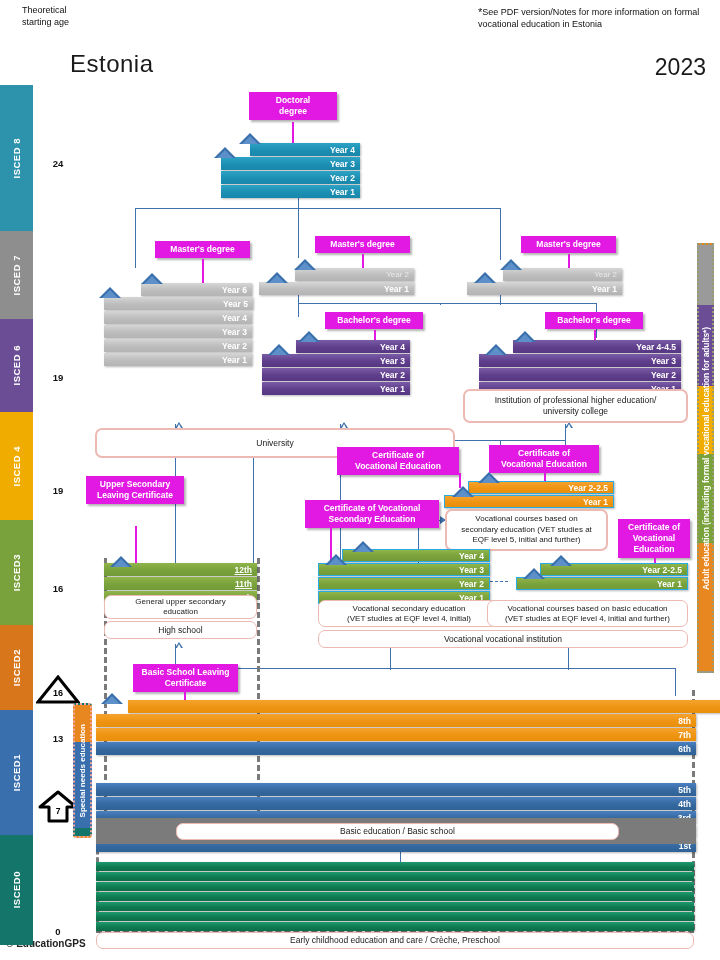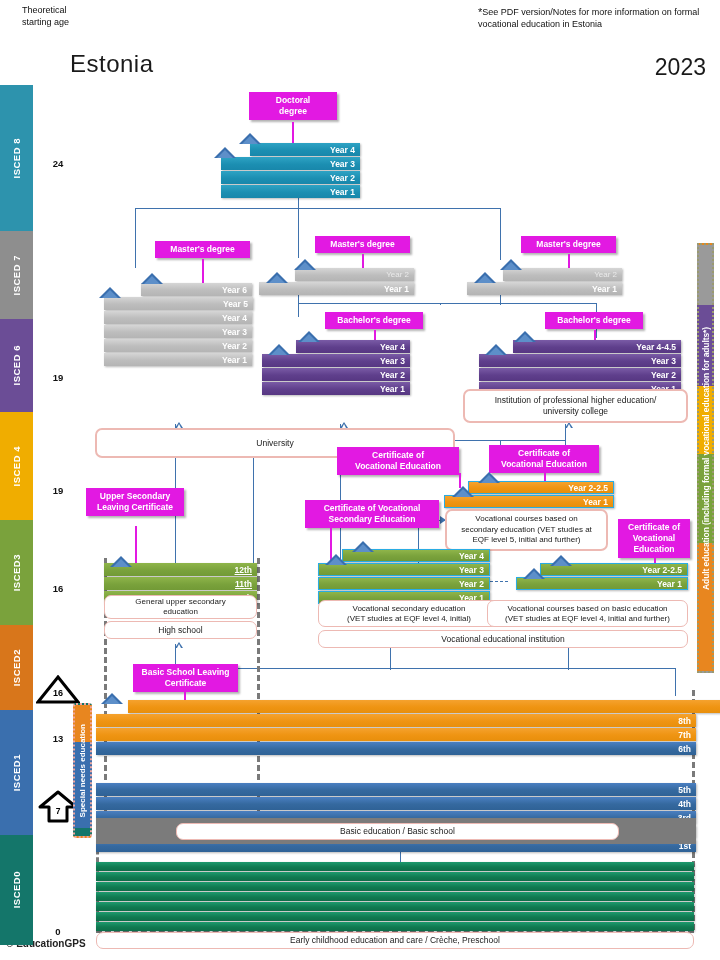--- a/index.html
+++ b/index.html
@@ -353,21 +353,21 @@
 
 <div class="abs inst" style="left:445px;top:509px;width:163px;height:42px;white-space:pre-line;font-size:8px;line-height:10.5px;">Vocational courses  based on
 secondary education (VET studies at
 EQF level 5, initial and further)</div>
 
 <div class="abs cert" style="left:618px;top:519px;width:72px;white-space:pre-line;">Certificate of
 Vocational
 Education</div>
 <div class="abs cert-stem" style="left:654px;top:557px;height:14px;"></div>
 
-<div class="abs cert" style="left:86px;top:488px;width:98px;white-space:pre-line;">Upper Secondary
+<div class="abs cert" style="left:86px;top:476px;width:98px;white-space:pre-line;">Upper Secondary
 Leaving Certificate</div>
 <div class="abs cert-stem" style="left:135px;top:526px;height:38px;"></div>
 
 <div class="abs cert" style="left:305px;top:500px;width:134px;white-space:pre-line;">Certificate of Vocational
 Secondary Education</div>
 <div class="abs cert-stem" style="left:330px;top:526px;height:37px;"></div>
 
 <div class="abs stack" style="left:104px;top:563px;width:153px;">
   <div class="yrow greenplain" style="width:153px;">12th</div>
   <div class="yrow greenplain" style="width:153px;">11th</div>
@@ -394,21 +394,21 @@
 <div class="abs stack" style="left:516px;top:563px;width:172px;">
   <div class="yrow green" style="margin-left:24px;width:148px;">Year 2-2.5</div>
   <div class="yrow green" style="width:172px;">Year 1</div>
 </div>
 <div class="abs entry-tri" style="left:550px;top:555px;"></div>
 <div class="abs entry-tri" style="left:523px;top:568px;"></div>
 
 <div class="abs inst thin" style="left:487px;top:600px;width:201px;height:27px;white-space:pre-line;font-size:8px;line-height:10px;">Vocational  courses based on basic education
 (VET studies at EQF level 4, initial and further)</div>
 
-<div class="abs inst thin" style="left:318px;top:630px;width:370px;height:18px;">Vocational  educational  institution</div>
+<div class="abs inst thin" style="left:318px;top:630px;width:370px;height:18px;">Vocational  vocational  institution</div>
 
 <div class="abs cert" style="left:133px;top:664px;width:105px;white-space:pre-line;">Basic School Leaving
 Certificate</div>
 <div class="abs cert-stem" style="left:184px;top:692px;height:9px;"></div>
 
 <div class="abs stack" style="left:96px;top:700px;width:600px;">
   <div class="yrow orangeplain" style="width:708px;margin-left:32px;">9th</div>
   <div class="yrow orangeplain" style="width:600px;">8th</div>
   <div class="yrow orangeplain" style="width:600px;">7th</div>
 </div>

